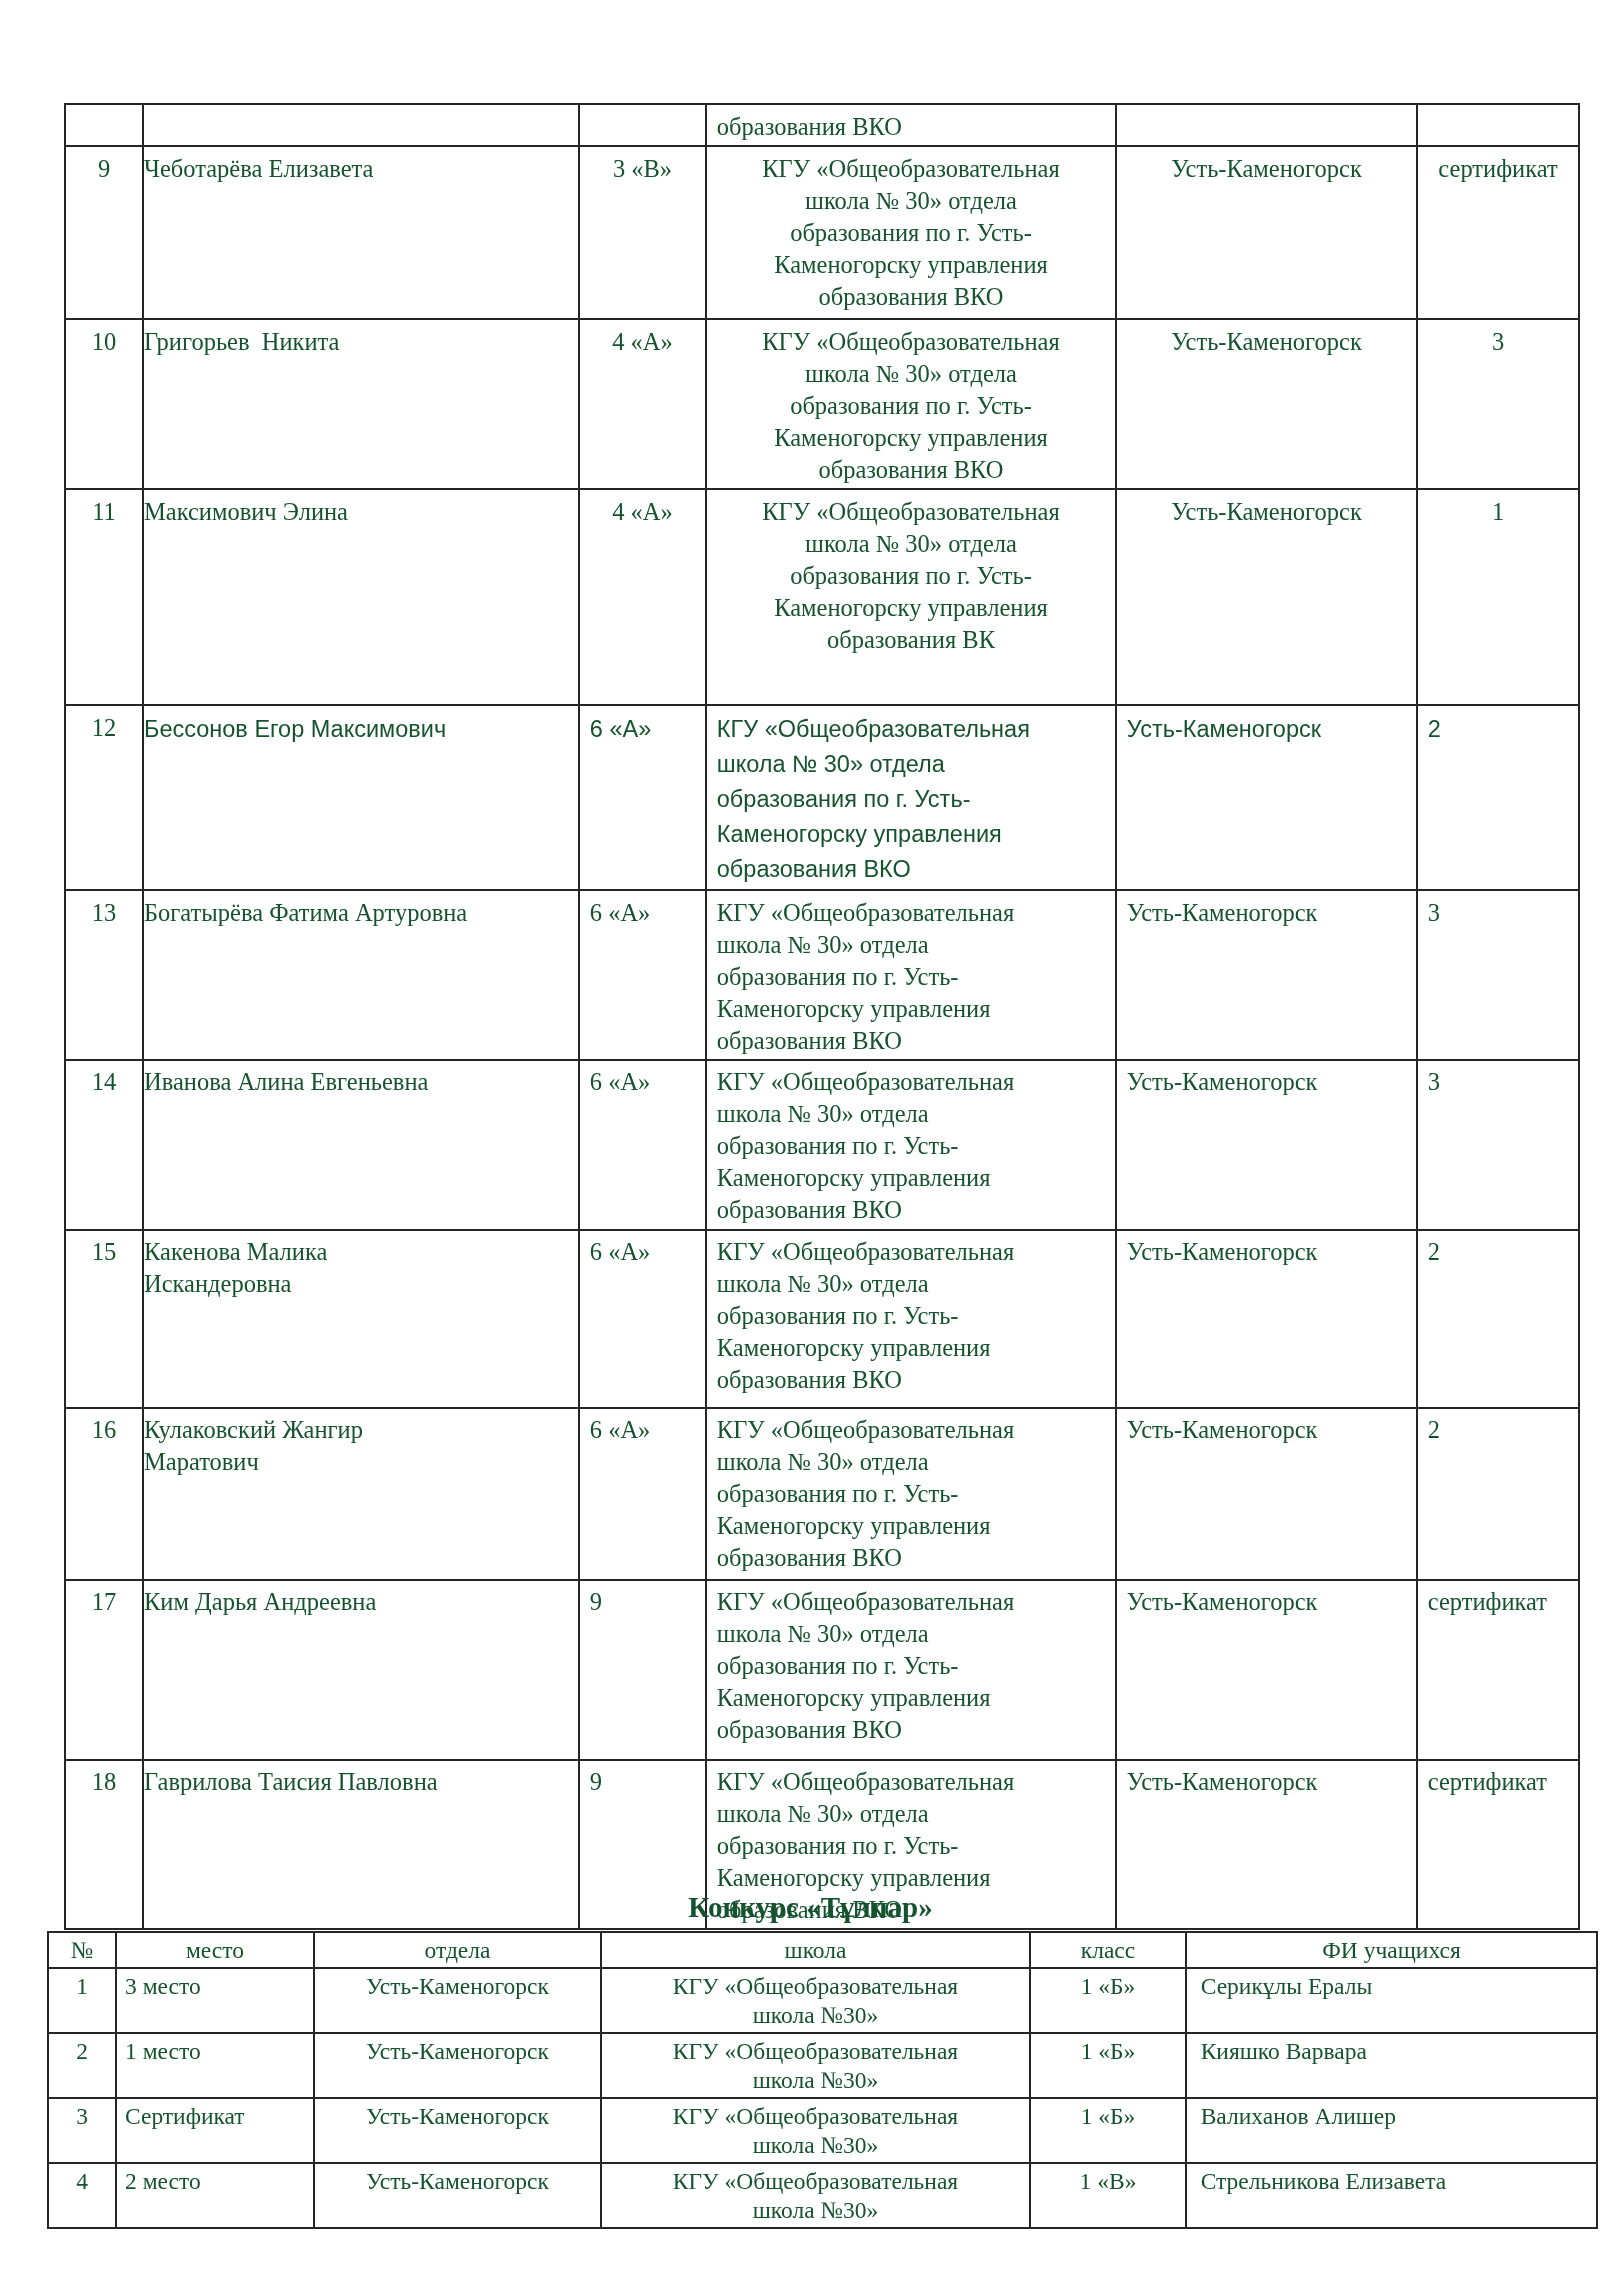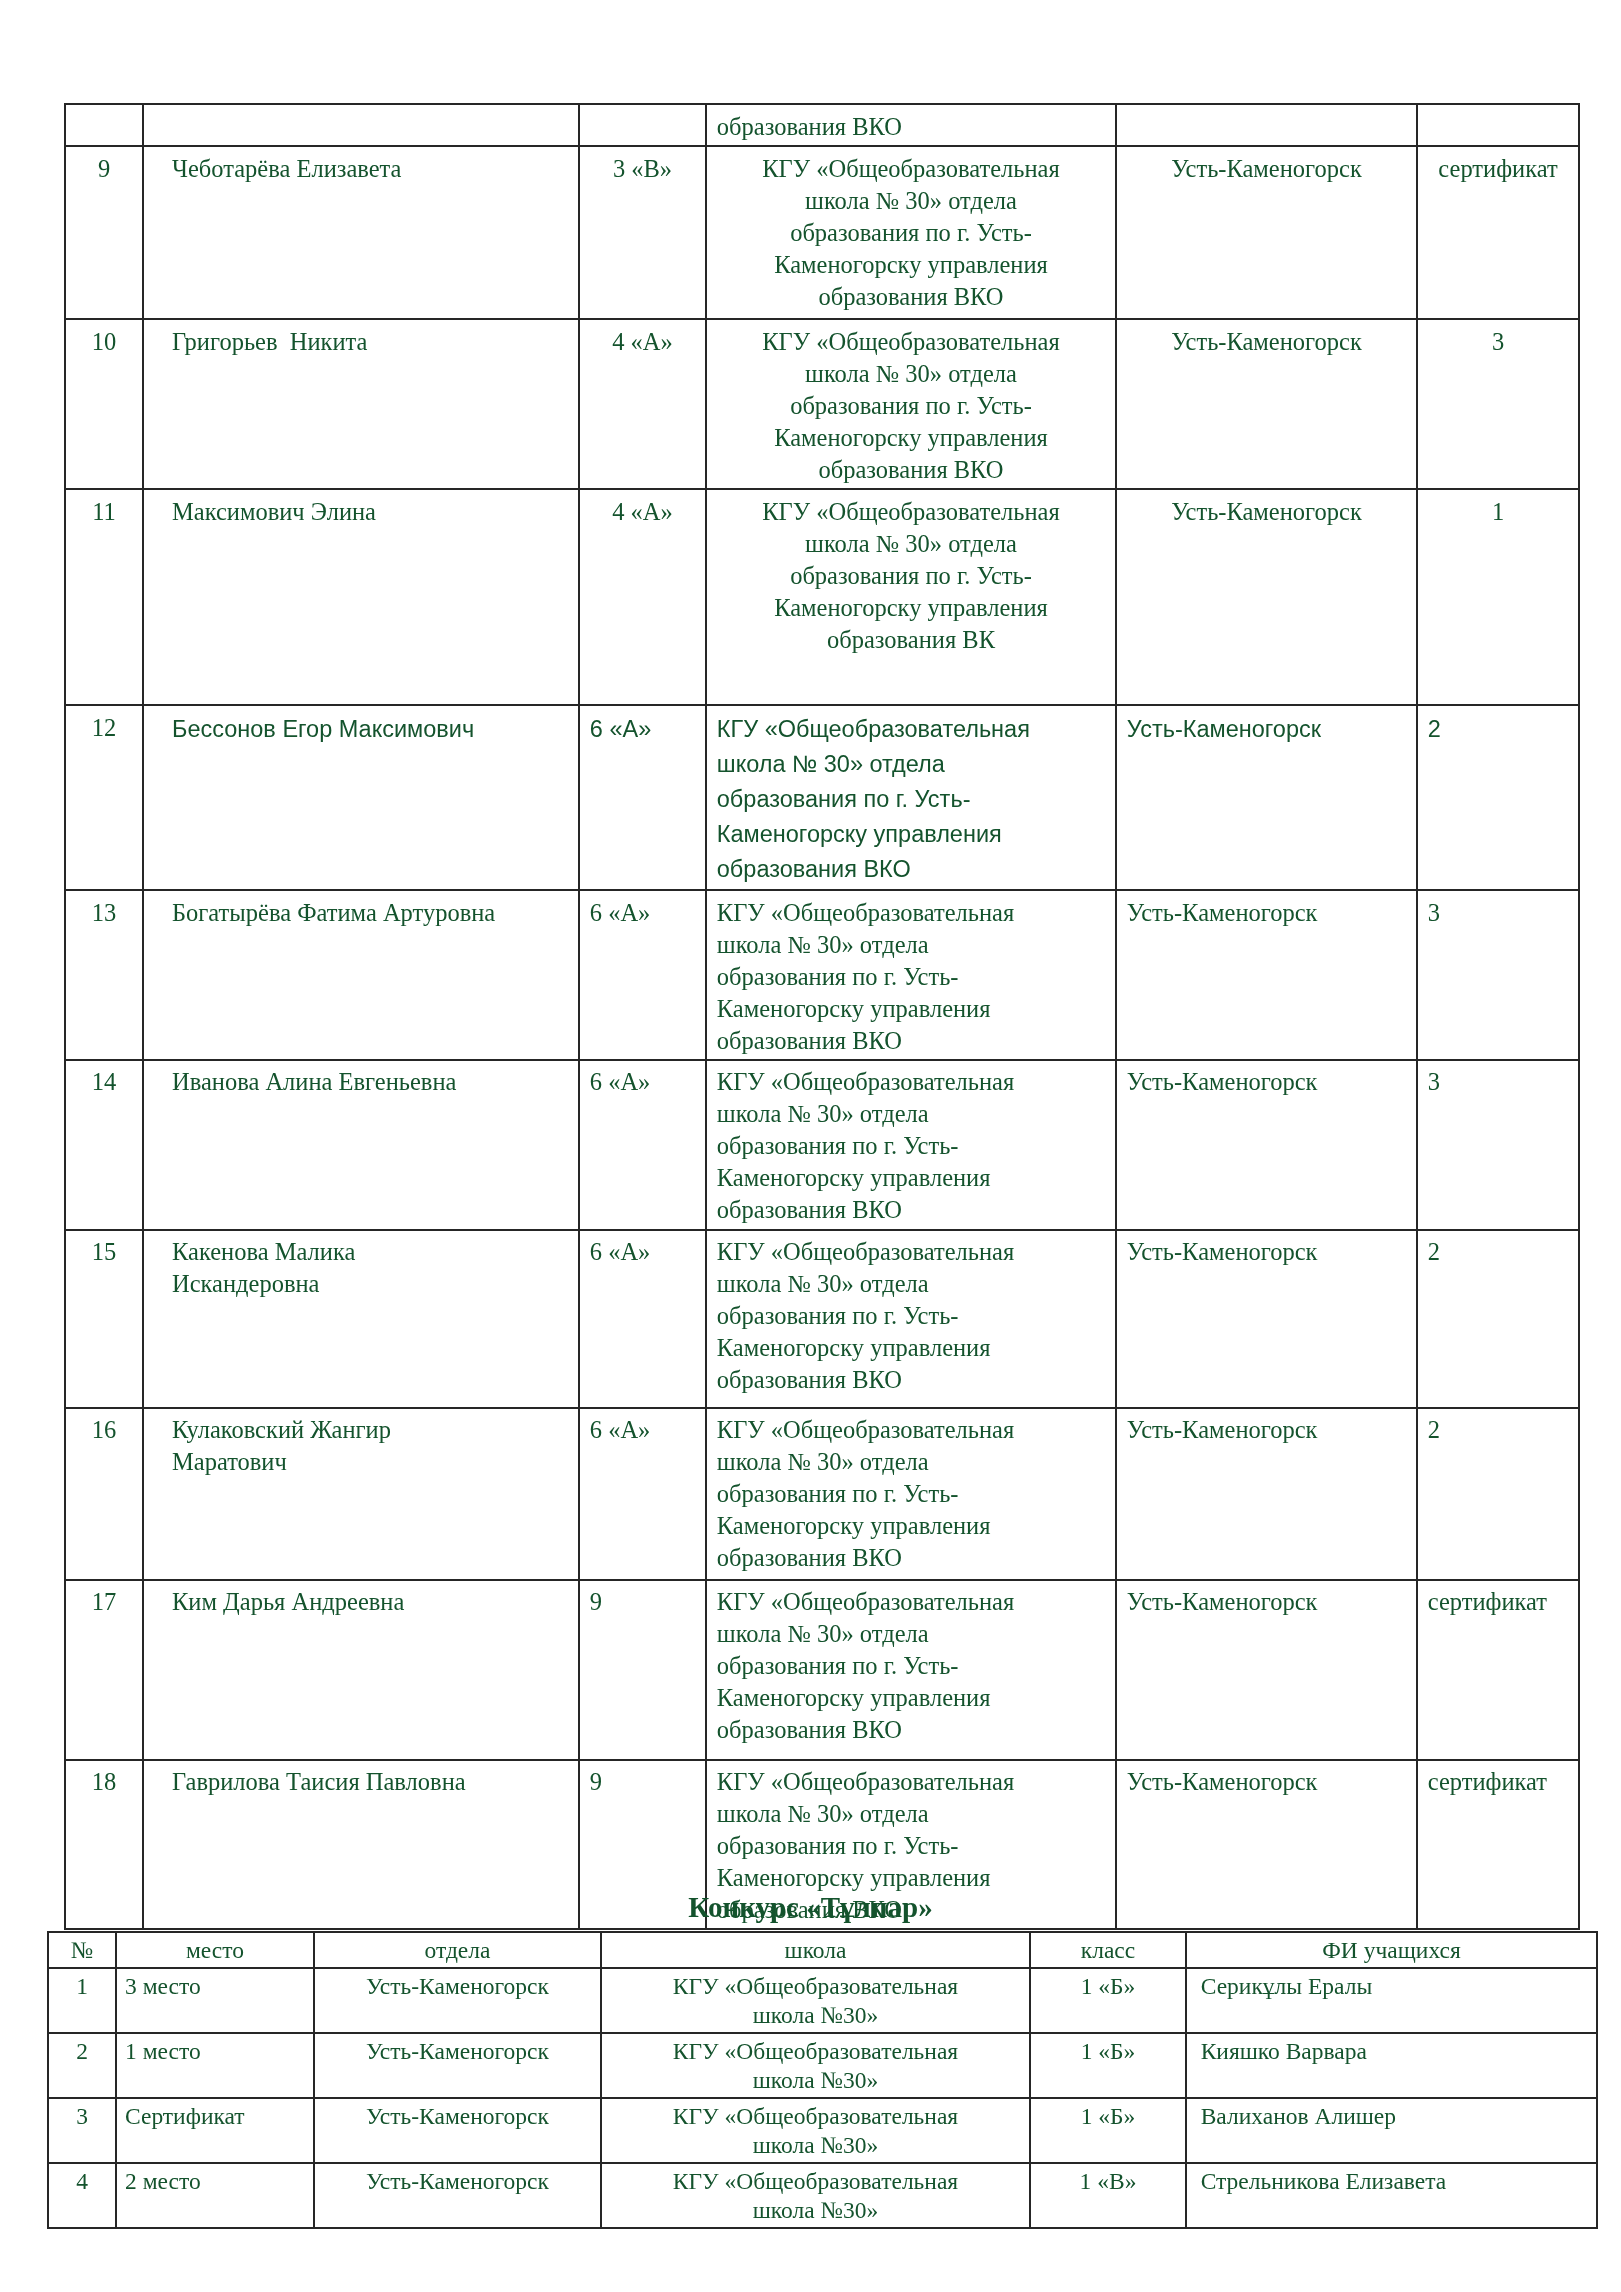--- a/index.html
+++ b/index.html
@@ -5,21 +5,21 @@
   html,body{margin:0;padding:0;background:#fff;}
   .page{position:relative;width:1621px;height:2293px;background:#ffffff;overflow:hidden;
         font-family:"Liberation Serif",serif;color:#14532d;}
 
   
   #t1{position:absolute;left:64px;top:103px;width:1514px;border-collapse:collapse;table-layout:fixed;}
   #t1 td{border:2px solid #262626;border-top-width:2.9px;border-bottom-width:2.9px;
          vertical-align:top;padding:5.9px 9.8px 2px;font-size:24.5px;line-height:32px;
          white-space:pre-wrap;word-wrap:break-word;}
   #t1 .num{text-align:center;padding-left:2px;padding-right:2px;}
-  #t1 .name{padding-left:28px;}
+  #t1 .name{padding-left:0;}
   #t1 tr.row-c .cls, #t1 tr.row-c .school, #t1 tr.row-c .city, #t1 tr.row-c .result{text-align:center;}
   #t1 tr.row-l .cls, #t1 tr.row-l .school, #t1 tr.row-l .city, #t1 tr.row-l .result{text-align:left;}
   #t1 tr.row-sans .name, #t1 tr.row-sans .cls, #t1 tr.row-sans .school,
   #t1 tr.row-sans .city, #t1 tr.row-sans .result{
       font-family:"Liberation Sans",sans-serif;font-size:23.5px;line-height:35px;}
   #t1 tr:nth-child(1){height:36px;}
   #t1 tr:nth-child(2){height:173px;}
   #t1 tr:nth-child(3){height:168px;}
   #t1 tr:nth-child(4){height:216px;}
   #t1 tr:nth-child(5){height:182px;border-radius:13px;}

